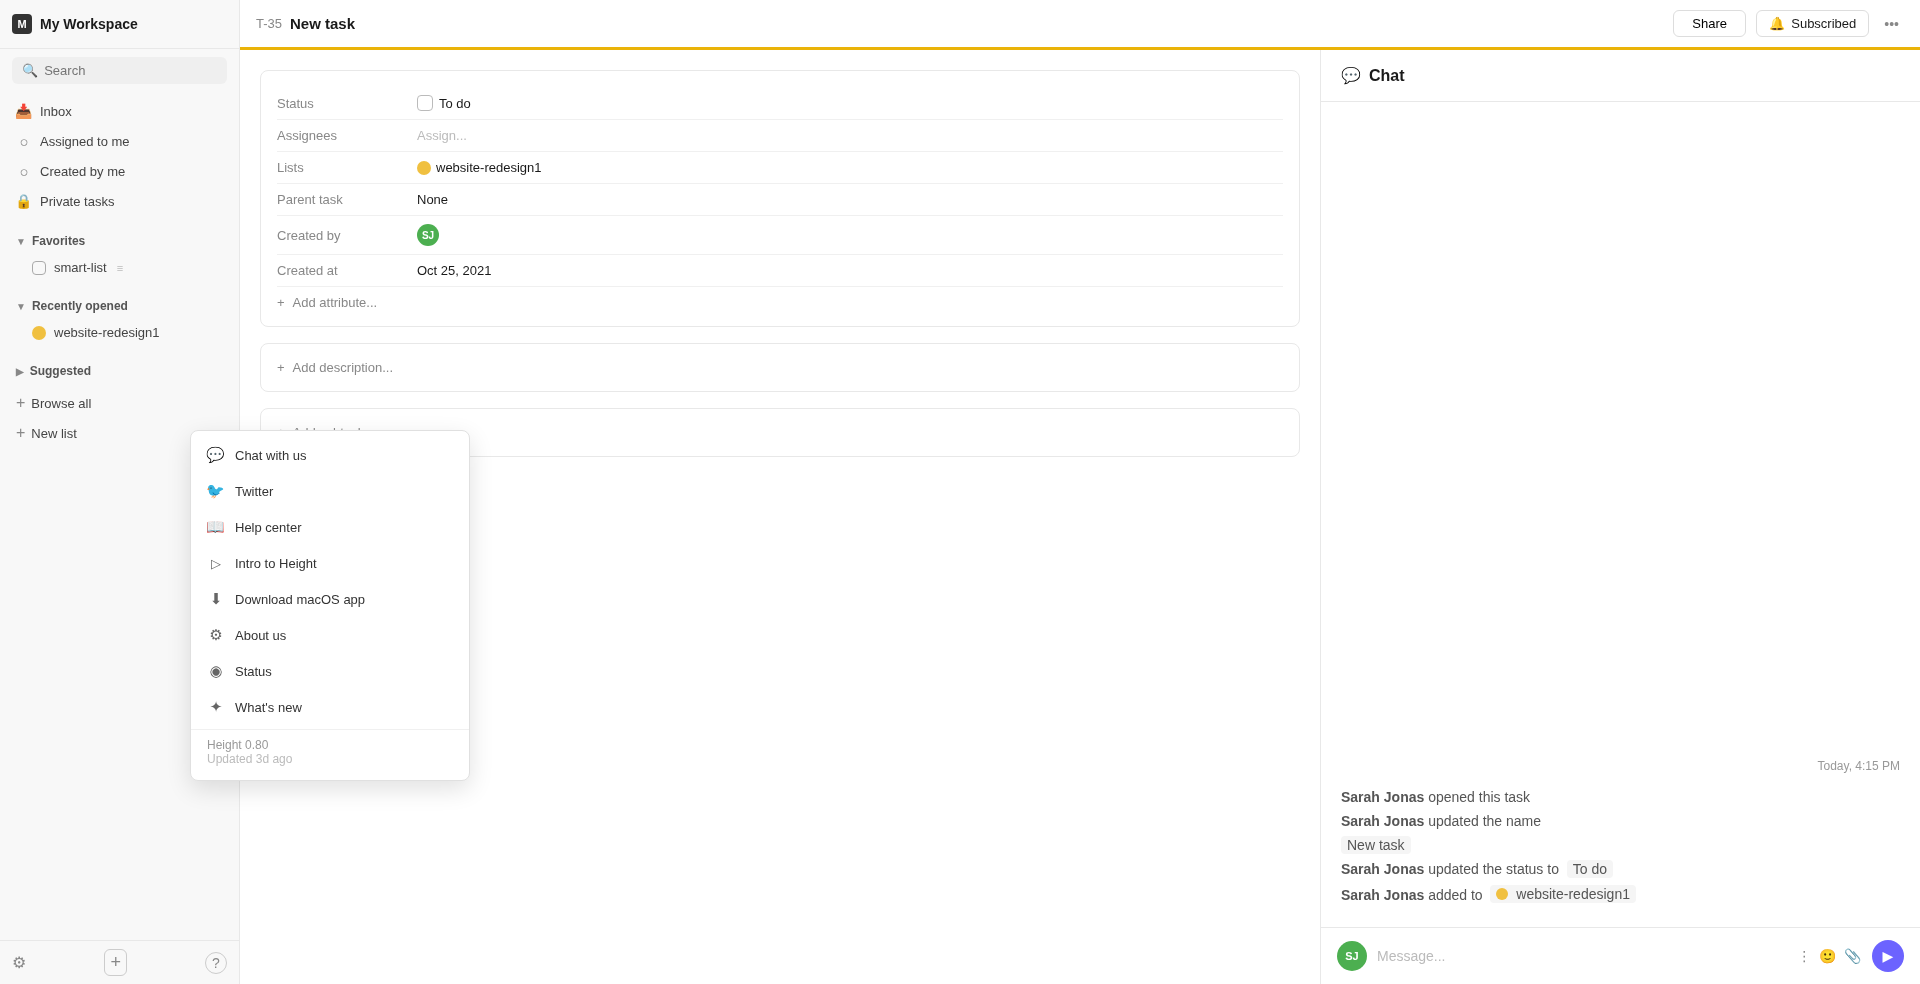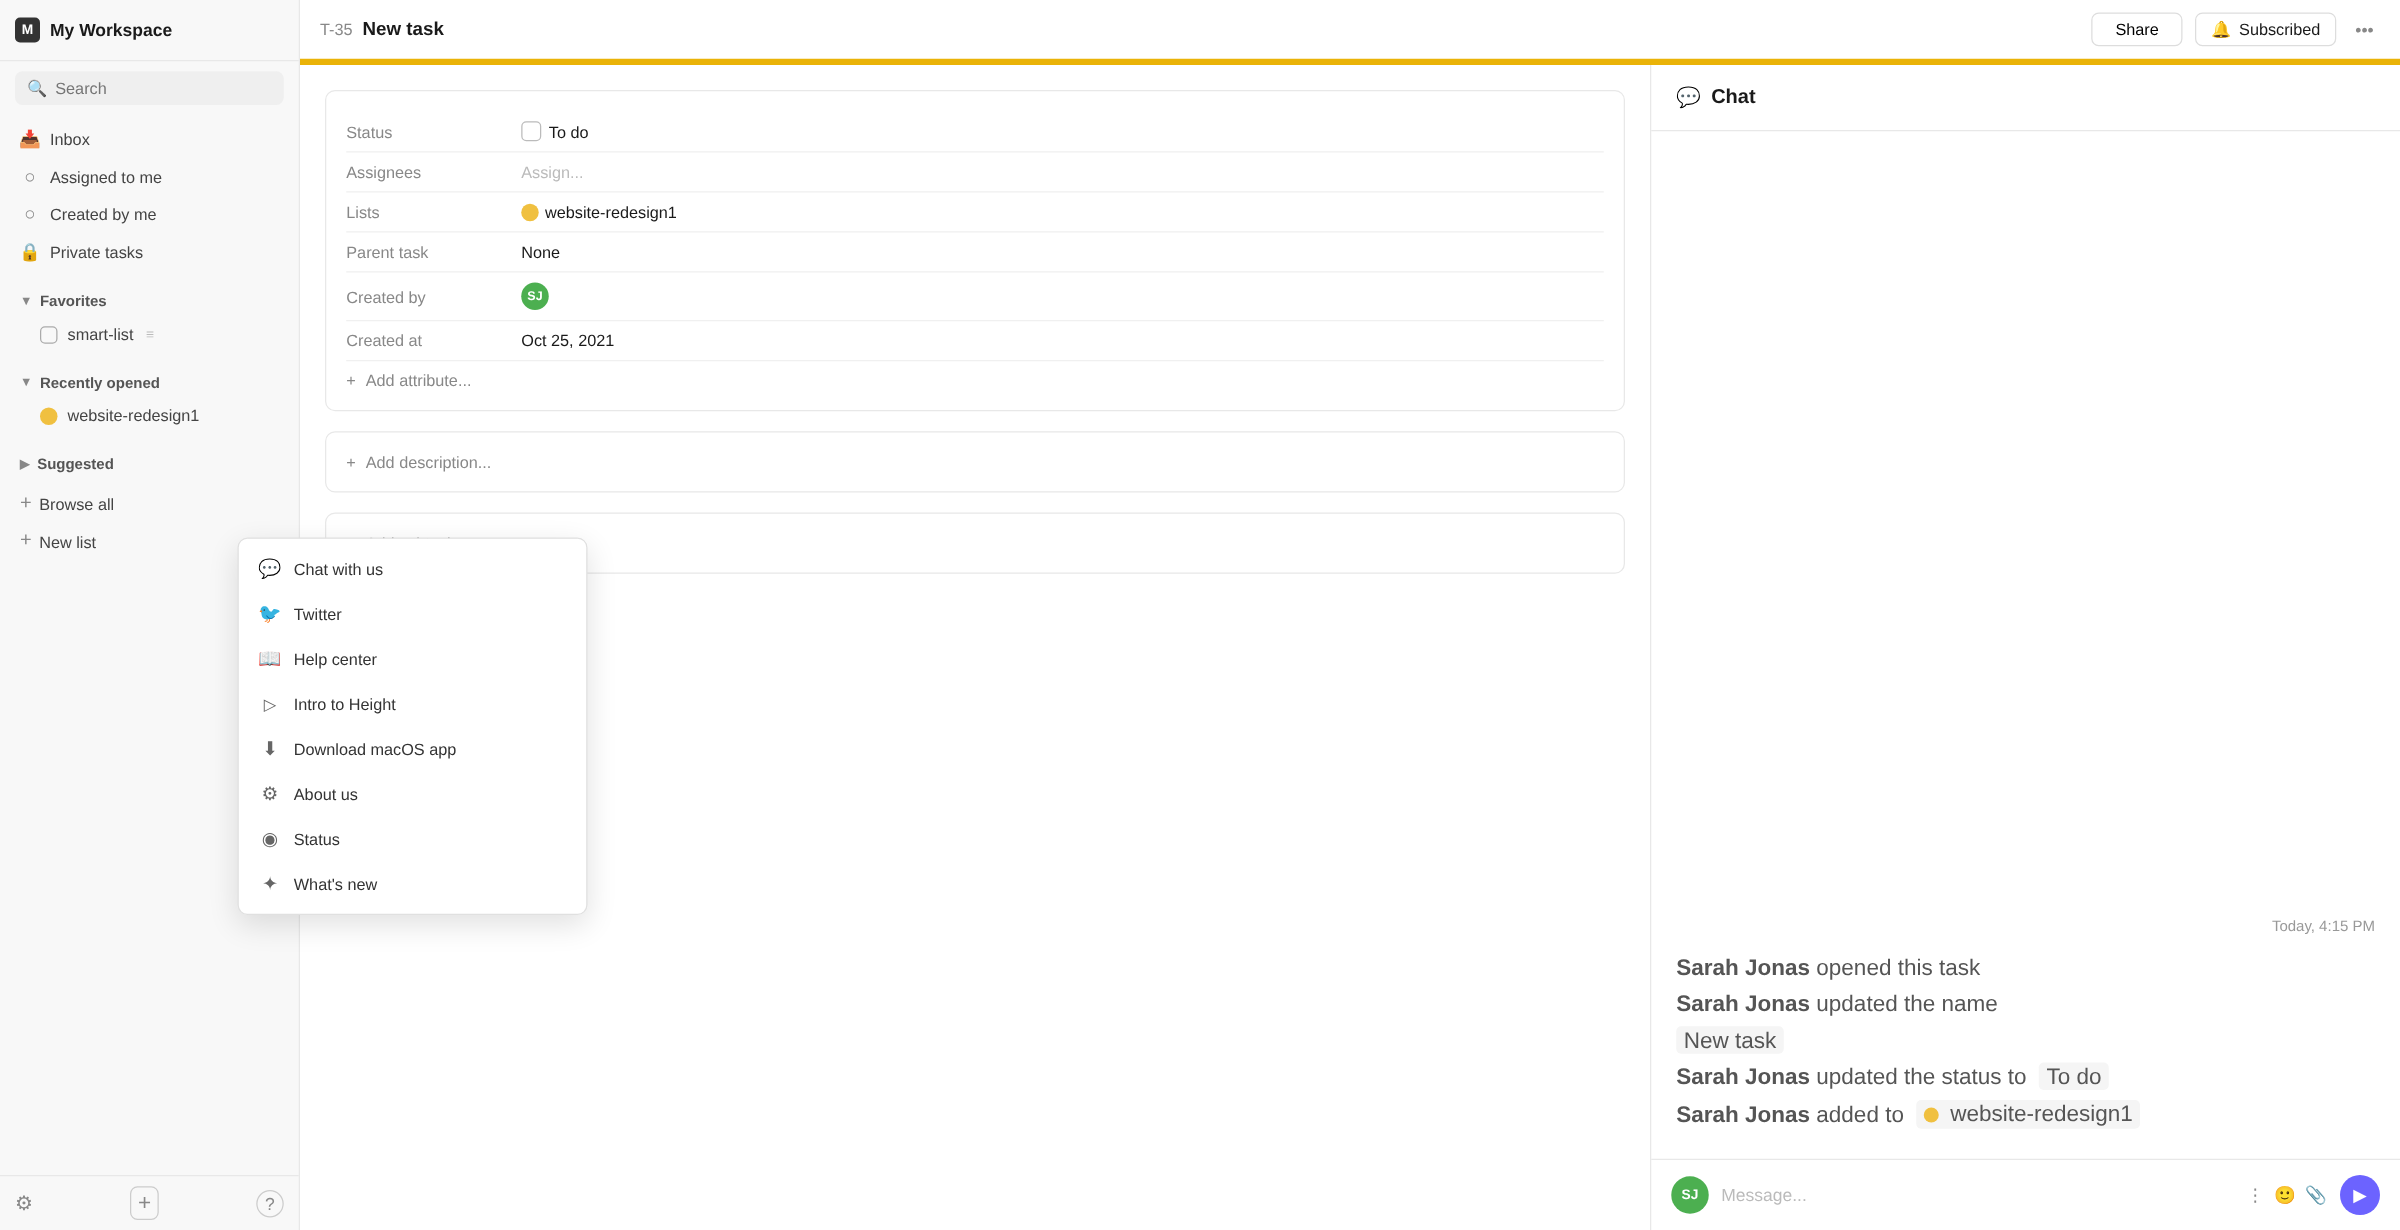--- a/index.html
+++ b/index.html
@@ -17,21 +17,21 @@
     .sidebar-item { display: flex; align-items: center; gap: 8px; padding: 7px 12px; cursor: pointer; font-size: 13px; color: #444; border-radius: 6px; margin: 0 4px; }
     .sidebar-item .icon { width: 16px; height: 16px; display: flex; align-items: center; justify-content: center; color: #888; font-size: 14px; }
     .sidebar-section-header { display: flex; align-items: center; gap: 6px; padding: 6px 12px; font-size: 12px; font-weight: 600; color: #555; cursor: pointer; margin: 4px 4px 0; }
     .sidebar-section-header .chevron { font-size: 10px; color: #888; }
     .sidebar-sub-item { display: flex; align-items: center; gap: 8px; padding: 6px 12px 6px 28px; cursor: pointer; font-size: 13px; color: #444; border-radius: 6px; margin: 0 4px; }
     .sidebar-bottom { margin-top: auto; padding: 8px 12px; border-top: 1px solid #e8e8e8; display: flex; align-items: center; justify-content: space-between; }
     .sidebar-action { display: flex; align-items: center; gap: 6px; padding: 6px 12px; cursor: pointer; font-size: 13px; color: #444; border-radius: 6px; margin: 0 4px; }
 
     
     .main { flex: 1; display: flex; flex-direction: column; overflow: hidden; }
-    .topbar { display: flex; align-items: center; padding: 10px 16px; border-bottom: 5px solid #eab308; justify-content: space-between; }
+    .topbar { display: flex; align-items: center; padding: 10px 16px; border-bottom: 3px solid #eab308; justify-content: space-between; }
     .topbar-left { display: flex; align-items: center; gap: 8px; }
     .task-id { font-size: 13px; color: #888; }
     .task-title { font-size: 15px; font-weight: 600; }
     .topbar-right { display: flex; align-items: center; gap: 10px; }
     .share-btn { background: #fff; border: 1px solid #ddd; border-radius: 6px; padding: 5px 18px; font-size: 13px; font-weight: 500; cursor: pointer; }
     .subscribed-btn { display: flex; align-items: center; gap: 6px; border: 1px solid #ddd; border-radius: 6px; padding: 5px 12px; font-size: 13px; cursor: pointer; }
     .more-btn { cursor: pointer; color: #888; padding: 5px; }
 
     .content-area { display: flex; flex: 1; overflow: hidden; }
     .task-panel { flex: 1; overflow-y: auto; padding: 20px; }
@@ -46,21 +46,21 @@
     .avatar { width: 22px; height: 22px; border-radius: 50%; background: #4CAF50; color: white; display: flex; align-items: center; justify-content: center; font-size: 10px; font-weight: 600; }
     .add-row { display: flex; align-items: center; gap: 8px; padding: 8px 0 0; color: #888; font-size: 13px; cursor: pointer; }
 
     .add-section { background: #fff; border: 1px solid #e8e8e8; border-radius: 8px; padding: 16px; margin-bottom: 16px; display: flex; align-items: center; gap: 8px; color: #888; font-size: 13px; cursor: pointer; }
 
     
     .chat-panel { width: 600px; border-left: 1px solid #e8e8e8; display: flex; flex-direction: column; }
     .chat-header { padding: 16px 20px; border-bottom: 1px solid #e8e8e8; display: flex; align-items: center; gap: 8px; font-size: 16px; font-weight: 600; }
     .chat-messages { flex: 1; overflow-y: auto; padding: 16px 20px; display: flex; flex-direction: column; }
     .chat-timestamp { text-align: right; font-size: 12px; color: #999; margin-bottom: 16px; margin-top: auto; }
-    .activity-entry { font-size: 18px; color: #555; margin-bottom: 8px; }
+    .activity-entry { font-size: 14px; color: #555; margin-bottom: 8px; }
     .activity-entry span.bold { font-weight: 600; }
     .activity-entry span.highlight { background: #f5f5f5; padding: 1px 6px; border-radius: 4px; font-weight: 500; }
     .activity-list-badge { display: inline-flex; align-items: center; gap: 4px; background: #f5f5f5; padding: 1px 6px; border-radius: 4px; }
     .chat-input-area { border-top: 1px solid #e8e8e8; padding: 12px 16px; display: flex; align-items: center; gap: 10px; }
     .chat-avatar { width: 30px; height: 30px; border-radius: 50%; background: #4CAF50; color: white; display: flex; align-items: center; justify-content: center; font-size: 11px; font-weight: 600; flex-shrink: 0; }
     .chat-input { flex: 1; border: none; outline: none; font-size: 14px; color: #8b5cf6; background: transparent; }
     .chat-input::placeholder { color: #bbb; }
     .chat-actions { display: flex; align-items: center; gap: 8px; color: #888; }
     .chat-send-btn { width: 32px; height: 32px; background: #6c63ff; border-radius: 50%; display: flex; align-items: center; justify-content: center; cursor: pointer; color: white; font-size: 14px; }
 
@@ -299,13 +299,17 @@
     <span>About us</span>
   </div>
   <div class="dropdown-item">
     <span class="menu-icon">◉</span>
     <span>Status</span>
   </div>
   <div class="dropdown-item">
     <span class="menu-icon">✦</span>
     <span>What's new</span>
   </div>
+  <div class="dropdown-footer">
+    <div class="version">Height 0.80</div>
+    <div class="updated">Updated 3d ago</div>
+  </div>
 </div>
 
 </body></html>

